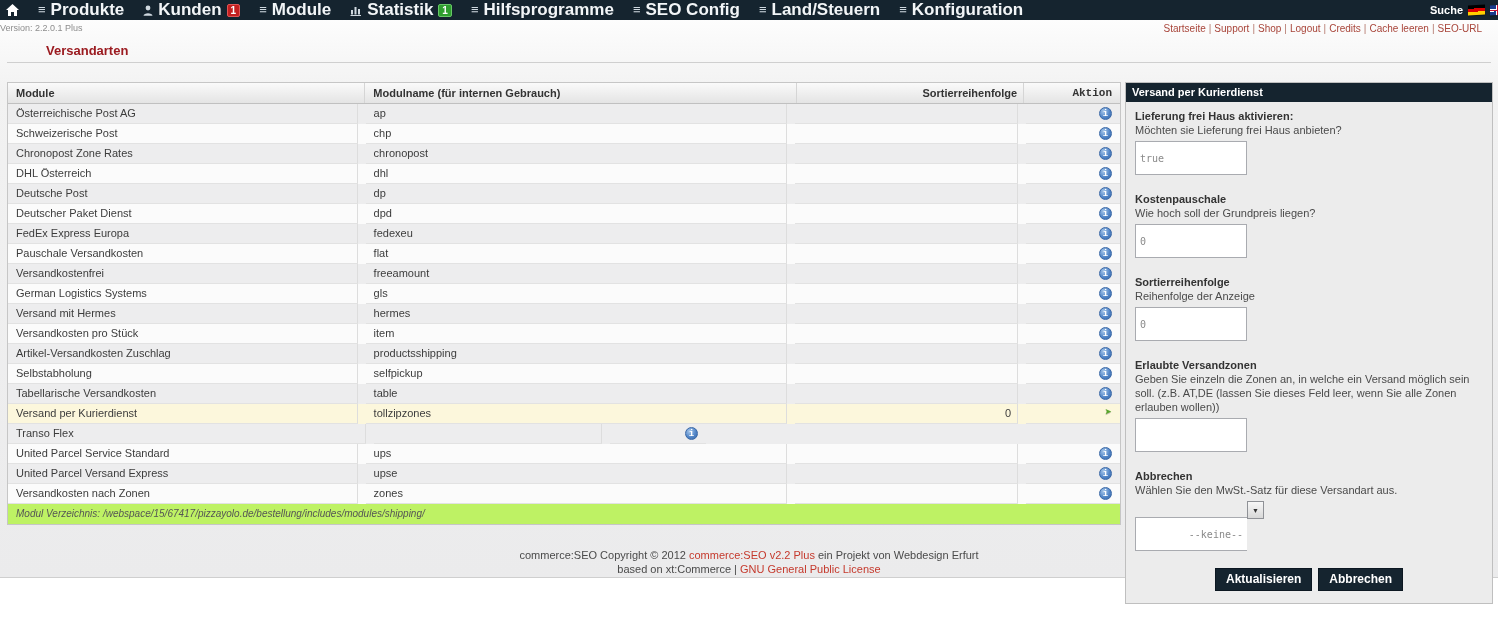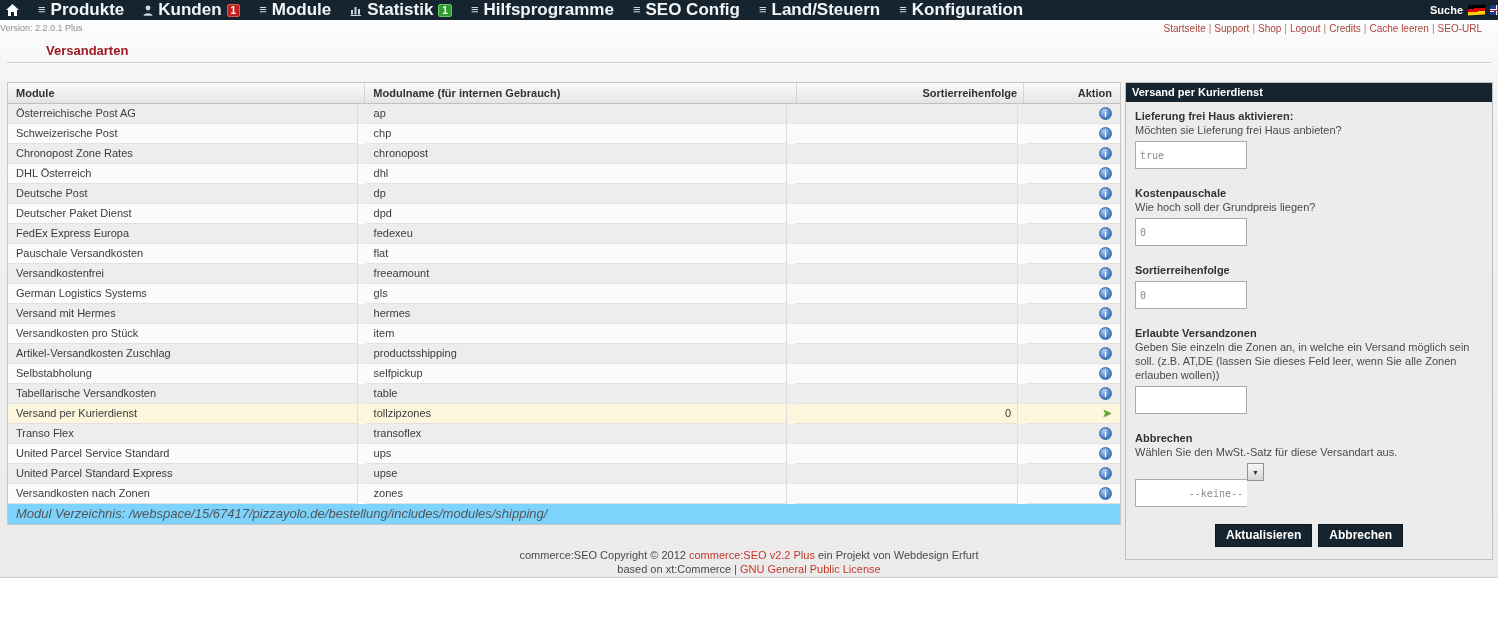--- a/index.html
+++ b/index.html
@@ -49,35 +49,35 @@
   .t-hcell:last-child { border-right:none; }
   .t-row { display:flex; height:20px; cursor:pointer;gap:8px; }
   .t-row:nth-child(odd) { background:#ededee; }
   .t-row:nth-child(even) { background:#fbfbfb; }
   .t-row.selected { background:#fcf7dc; }
   .t-cell { font-size:11px; color:#3c3c3c; line-height:19px; border-right:1px solid #dddddd; border-bottom:1px solid #e2e2e2; white-space:nowrap; overflow:hidden; }
   .t-cell:last-child { border-right:none; }
   .c1 { width:358px; padding-left:8px; }
   .c2 { width:432px; padding-left:8px; }
   .c3 { width:228px; text-align:right; padding-right:6px; }
-  .c4 { width:96px; text-align:right; padding-right:8px; }
+  .c4 { width:96px; text-align:right; padding-right:8px;font-family:Liberation Mono, monospace; }
   .info-icon { display:inline-block; width:13px; height:13px; margin-top:3px; border-radius:50%;
      background:radial-gradient(circle at 35% 30%, #a9c8ea, #5286c8 55%, #3a68a6);
      border:1px solid #3a68a6; color:#fff; font-size:9px; font-weight:bold; line-height:12px; text-align:center; vertical-align:top; cursor:pointer; }
   .arrow-icon { color:#56a629; font-size:12px; line-height:19px; cursor:pointer; text-shadow:0 1px 0 rgba(0,0,0,.25); }
-  .t-note { height:20px; font-size:13px; font-style:italic; color:#555; line-height:19px; padding-left:8px; background:#7dd3fc; }
+  .t-note { height:20px; font-size:10px; font-style:italic; color:#555; line-height:19px; padding-left:8px; background:#bef264; }
 
   
   .panel { position:absolute; top:82px; left:1125px; width:368px; border:1px solid #bfbfbf; background:#ececec; }
   .panel-title { height:19px; background:#15242f; color:#ffffff; font-size:11px; font-weight:bold; line-height:18px; padding-left:6px; }
   .panel-body { padding:7px 9px 12px 9px; }
   .field { margin-bottom:17px; }
   .f-label { font-size:11px; font-weight:bold; color:#333; line-height:14px; }
   .f-desc { font-size:11px; color:#4a4a4a; line-height:14px; }
-  .pinput { display:block; margin-top:4px; width:112px; height:28px; border:1px solid #a9abb0; background:#fff; font-family:"DejaVu Sans Mono",monospace; font-size:10px; color:#8a8a8a; padding:8px 4px; }
+  .pinput { display:block; margin-top:4px; width:112px; height:34px; border:1px solid #a9abb0; background:#fff; font-family:"DejaVu Sans Mono",monospace; font-size:10px; color:#8a8a8a; padding:8px 4px; }
   .selwrap { display:flex; margin-top:4px; align-items:stretch; }
   .selwrap .pinput { margin-top:16px; border-right:none;text-align:right; }
   .selbtn { width:17px; height:18px; border:1px solid #8f9196; background:linear-gradient(180deg,#f7f7f7,#d8d8d8); font-size:7px; color:#333; display:flex; align-items:center; justify-content:center; cursor:pointer; }
   .btn-row { text-align:center; margin-top:4px; }
   .pbtn { display:inline-block; background:#15242f; border:1px solid #0c1721; color:#fff; font-family:"Liberation Sans",sans-serif; font-size:12px; font-weight:bold; padding:3px 10px 4px 10px; margin:0 3px; cursor:pointer; }
 
   
   .footer { position:absolute; top:548px; left:0; width:1498px; text-align:center; font-size:11px; color:#4a4a4a; line-height:14px; }
   .f-link { color:#c5392c; cursor:pointer; }
 </style>
@@ -266,32 +266,31 @@
         <div class="t-cell c4"><span class="info-icon">i</span></div>
       </div>
       <div class="t-row selected">
         <div class="t-cell c1">Versand per Kurierdienst</div>
         <div class="t-cell c2">tollzipzones</div>
         <div class="t-cell c3">0</div>
         <div class="t-cell c4"><span class="arrow-icon">➤</span></div>
       </div>
       <div class="t-row">
         <div class="t-cell c1">Transo Flex</div>
-        <div class="t-cell c2">transoflex</div>
         <div class="t-cell c3"></div>
         <div class="t-cell c4"><span class="info-icon">i</span></div>
       </div>
       <div class="t-row">
         <div class="t-cell c1">United Parcel Service Standard</div>
         <div class="t-cell c2">ups</div>
         <div class="t-cell c3"></div>
         <div class="t-cell c4"><span class="info-icon">i</span></div>
       </div>
       <div class="t-row">
-        <div class="t-cell c1">United Parcel Standard Express</div>
+        <div class="t-cell c1">United Parcel Versand Express</div>
         <div class="t-cell c2">upse</div>
         <div class="t-cell c3"></div>
         <div class="t-cell c4"><span class="info-icon">i</span></div>
       </div>
       <div class="t-row">
         <div class="t-cell c1">Versandkosten nach Zonen</div>
         <div class="t-cell c2">zones</div>
         <div class="t-cell c3"></div>
         <div class="t-cell c4"><span class="info-icon">i</span></div>
       </div>
@@ -307,20 +306,21 @@
         <div class="f-desc">Möchten sie Lieferung frei Haus anbieten?</div>
         <input class="pinput" type="text" value="true" style="">
       </div>
       <div class="field">
         <div class="f-label">Kostenpauschale</div>
         <div class="f-desc">Wie hoch soll der Grundpreis liegen?</div>
         <input class="pinput" type="text" value="0" style="">
       </div>
       <div class="field">
         <div class="f-label">Sortierreihenfolge</div>
+        <div class="f-desc">Reihenfolge der Anzeige</div>
         <input class="pinput" type="text" value="0" style="">
       </div>
       <div class="field">
         <div class="f-label">Erlaubte Versandzonen</div>
         <div class="f-desc">Geben Sie einzeln die Zonen an, in welche ein Versand möglich sein soll. (z.B. AT,DE (lassen Sie dieses Feld leer, wenn Sie alle Zonen erlauben wollen))</div>
         <input class="pinput" type="text" value="" style="">
       </div>
       <div class="field">
         <div class="f-label">Abbrechen</div>
         <div class="f-desc">Wählen Sie den MwSt.-Satz für diese Versandart aus.</div>

